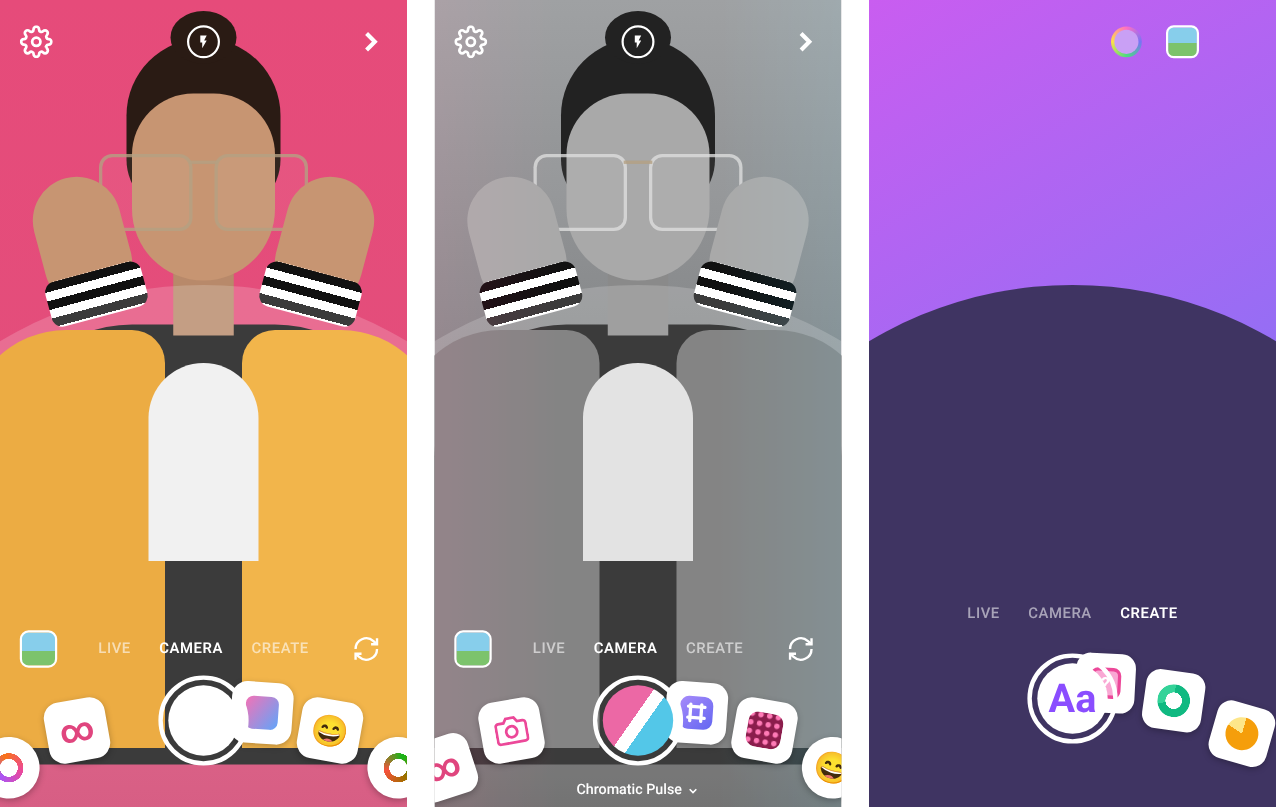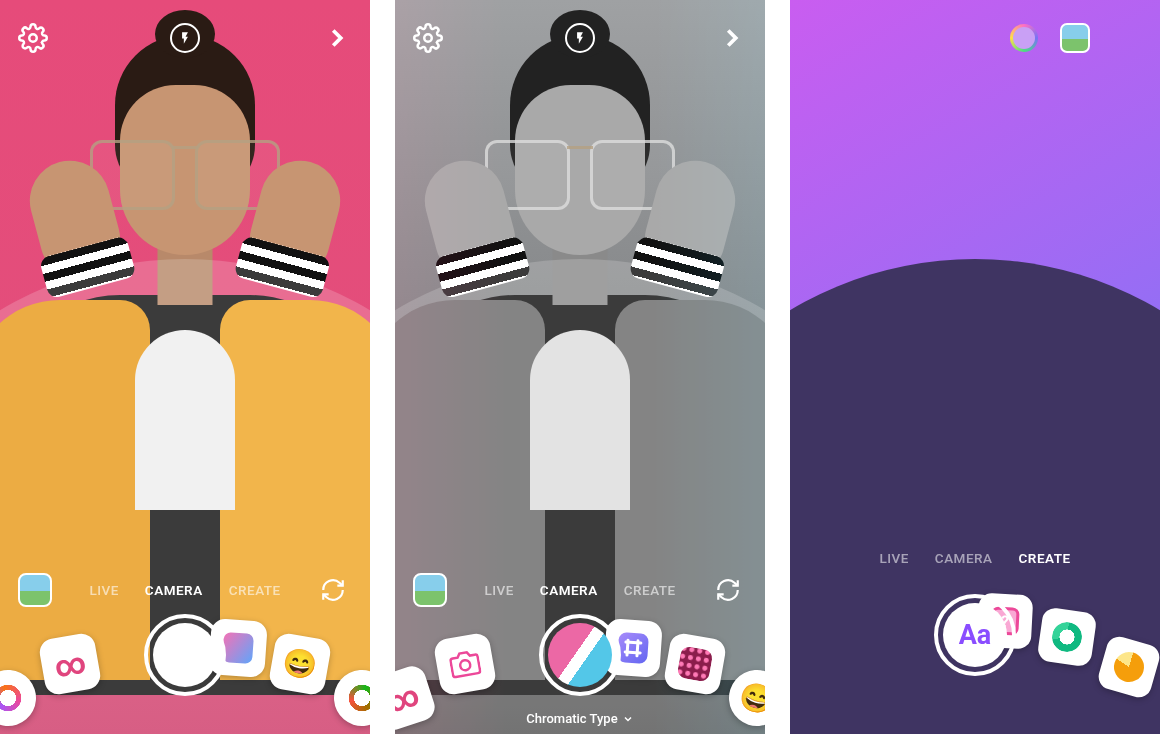--- a/index.html
+++ b/index.html
@@ -211,21 +211,21 @@
   .shutter-inner{
     width:64px;height:64px;border-radius:50%; background:#fff;
   }
   .shutter-inner.eraser{
     background:linear-gradient(125deg,#ec68a5 0 45%, #fff 45% 58%, #53c7e8 58%);
   }
   .shutter-inner.type{
     background:#fff; display:flex;align-items:center;justify-content:center;
     color:#8a4dff; font-weight:700;
   }
-  .shutter-inner.type .Aa{font-size:27px;}
+  .shutter-inner.type .Aa{font-size:36px;}
   .shutter3-wrap{bottom:58px;}
 
   .tool{
     position:absolute; width:56px; height:56px; border-radius:14px;
     background:#fff; display:flex; align-items:center; justify-content:center;
     box-shadow:0 2px 6px rgba(0,0,0,.25);
     z-index:11;
   }
   .tool.round{border-radius:50%;}
   .tool svg,.tool .glyph{width:30px;height:30px;}
@@ -452,21 +452,21 @@
     </div>
   <div class="tool round t-r1">
       <span class="glyph-emoji">😄</span>
     </div>
 
   <div class="shutter">
     <div class="shutter-inner eraser"></div>
   </div>
 
   <div class="tool-label">
-    <span>Chromatic Type</span>
+    <span>Chromatic Pulse</span>
     <svg width="12" height="12" viewBox="0 0 24 24" fill="none" stroke="#fff" stroke-width="3">
         <path d="M6 9l6 6 6-6"></path>
       </svg>
   </div>
 </div>
 
 <div class="phone s3">
   <div class="grad-bg"></div>
 
   <div class="top3-right">

